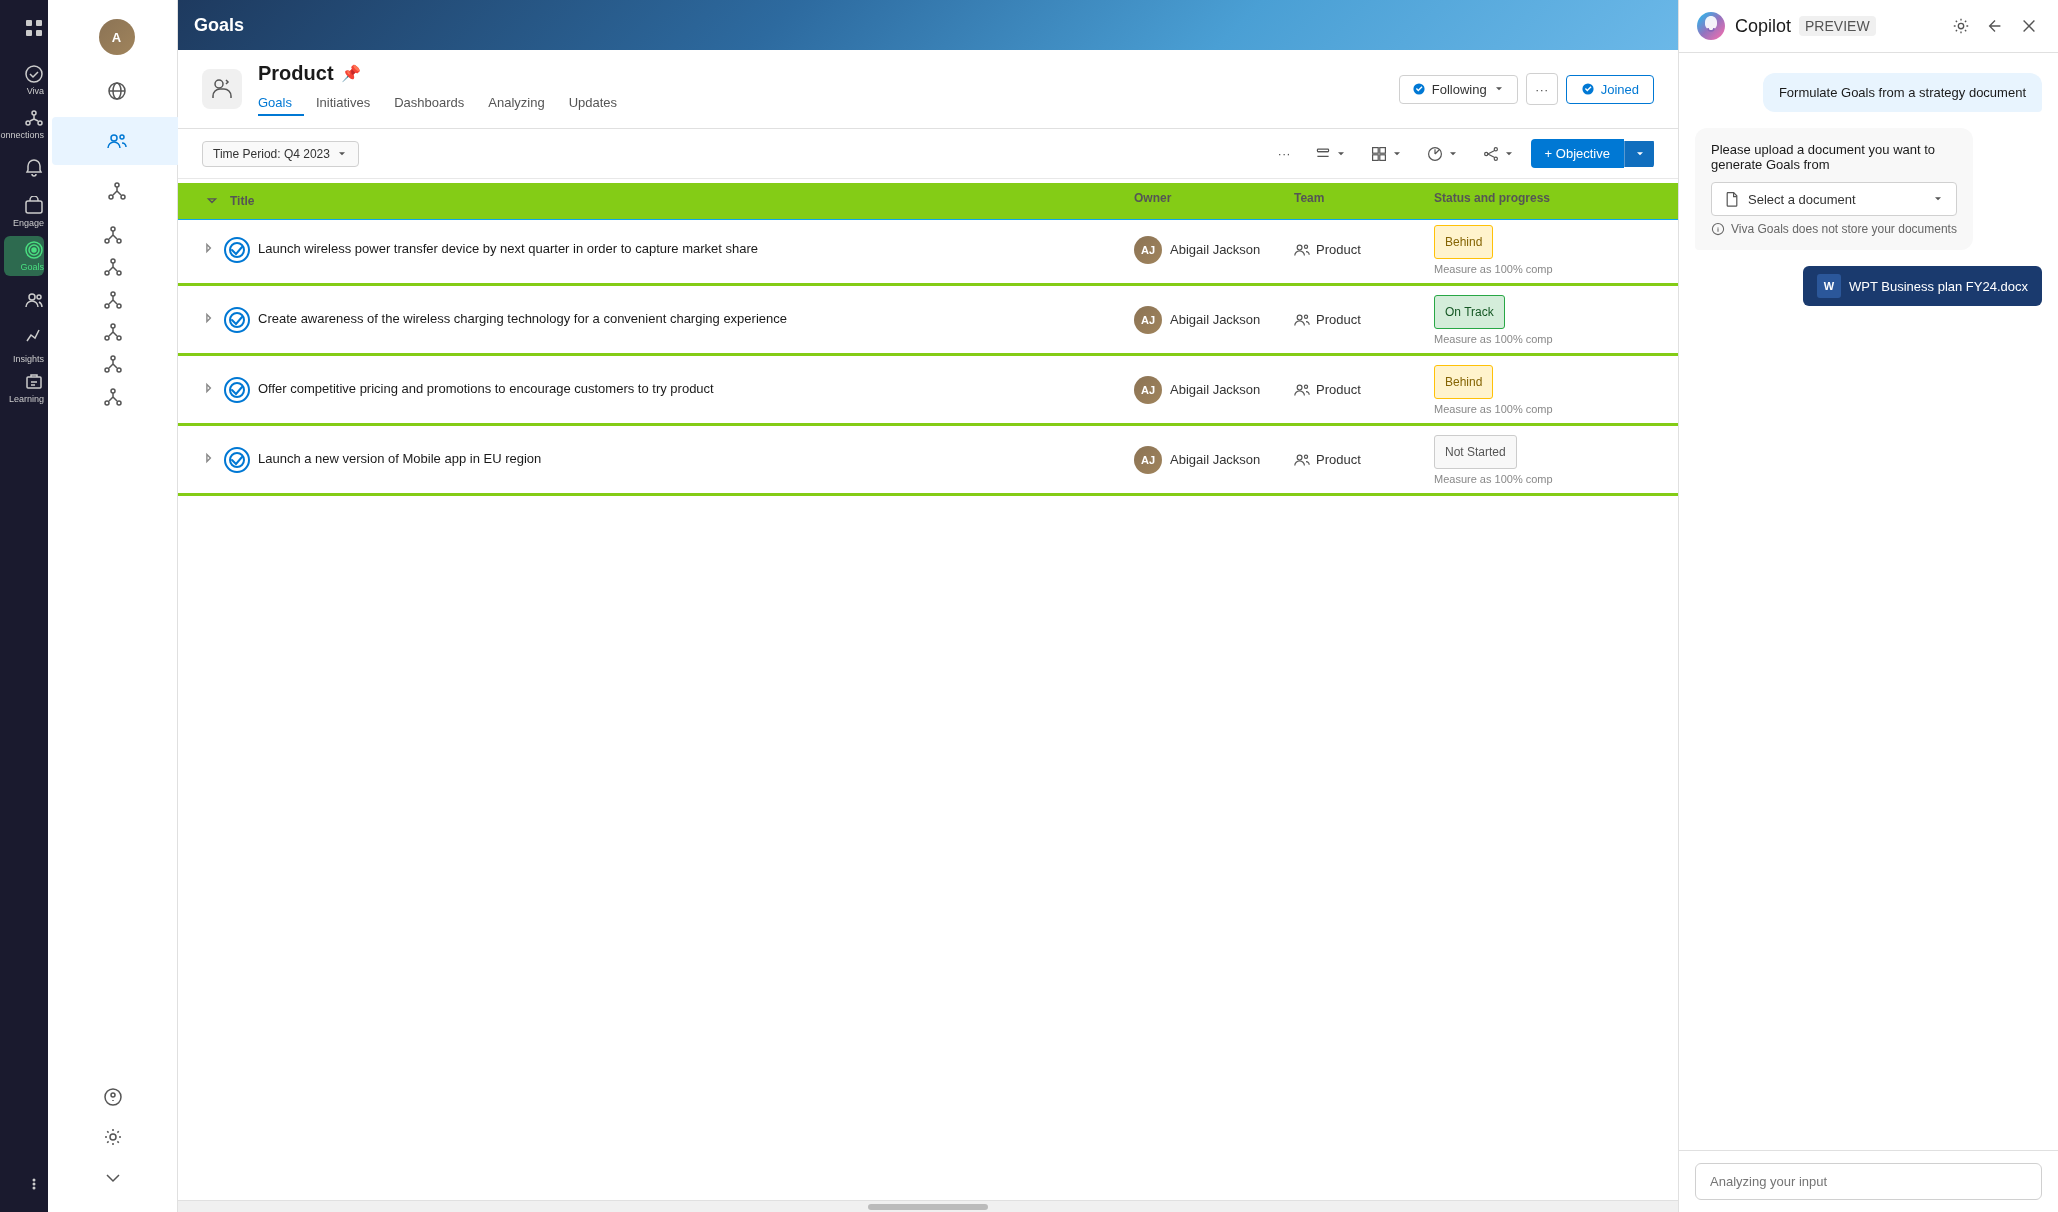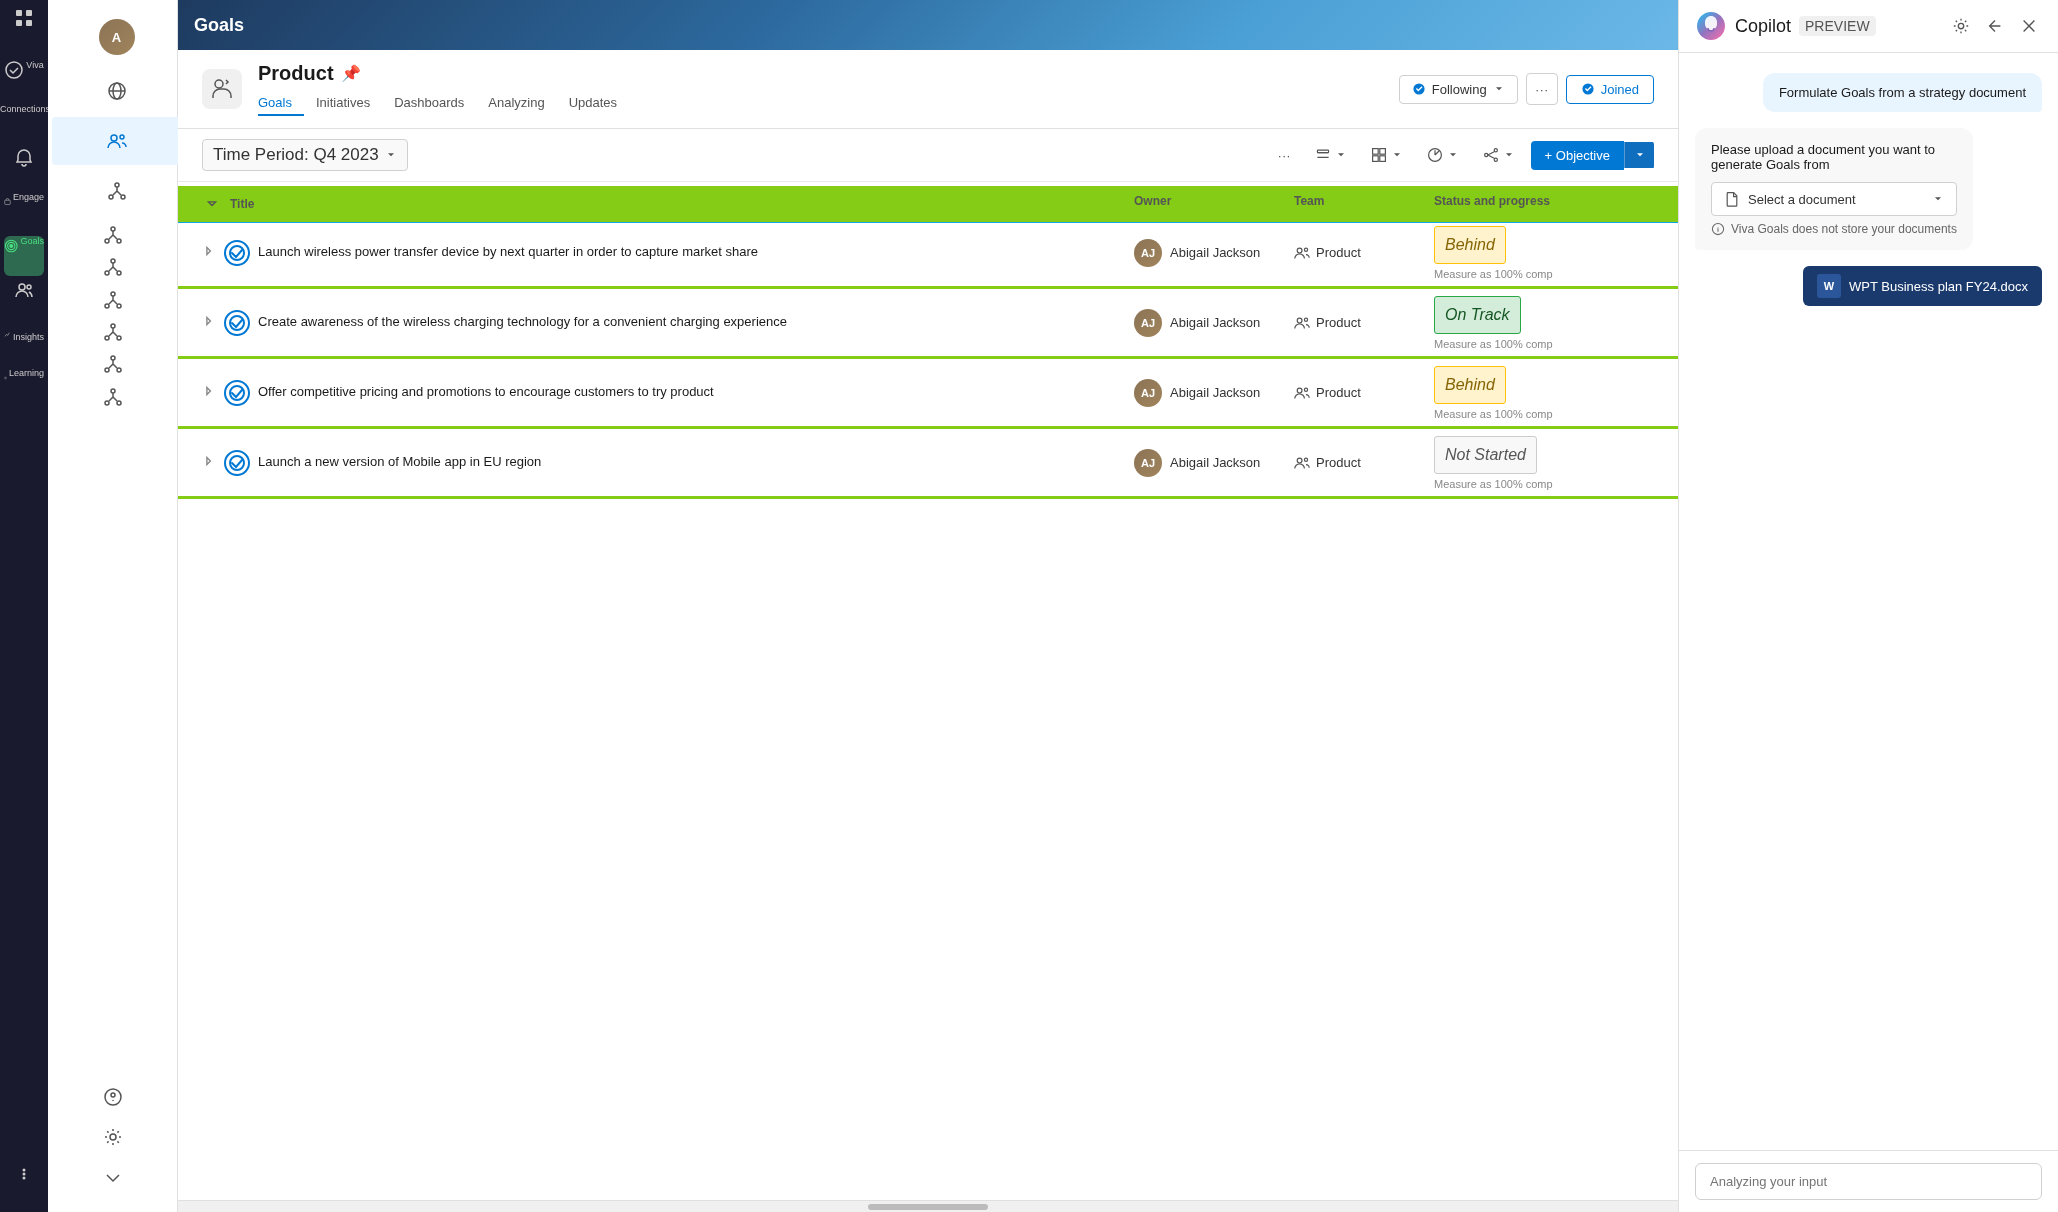--- a/index.html
+++ b/index.html
@@ -13,22 +13,22 @@
       flex-direction: column;
       align-items: center;
       padding: 8px 0;
       gap: 4px;
       flex-shrink: 0;
     }
     .left-nav-item {
       width: 40px;
       height: 40px;
       display: flex;
-      flex-direction: row;
-      align-items: flex-start;
+      flex-direction: column;
+      align-items: flex-end;
       justify-content: center;
       border-radius: 6px;
       cursor: pointer;
       color: #ccc;
       font-size: 10px;
       gap: 2px;
     }
     .left-nav-item.active { background: rgba(255,255,255,0.15); color: white; }
     .left-nav-item svg { width: 20px; height: 20px; }
     .left-nav-item span { font-size: 9px; }
@@ -188,21 +188,21 @@
     }
     .time-period-btn {
       display: flex;
       align-items: center;
       gap: 6px;
       padding: 5px 10px;
       border: 1px solid #d0d0d0;
       border-radius: 4px;
       background: #f9f9f9;
       cursor: pointer;
-      font-size: 17px;
+      font-size: 12px;
       color: #333;
     }
     .toolbar-spacer { flex: 1; }
     .toolbar-icon-btn {
       display: flex;
       align-items: center;
       gap: 4px;
       padding: 5px 8px;
       border: none;
       background: transparent;
@@ -321,24 +321,23 @@
       font-size: 13px;
       color: #333;
     }
 
     .status-cell { display: flex; flex-direction: column; gap: 4px; padding: 6px 0; }
     .status-badge {
       display: inline-flex;
       align-items: center;
       padding: 9px 10px;
       border-radius: 3px;
-      font-size: 16px;
+      font-size: 12px;
       font-weight: 500;
       width: fit-content;
-      font-style: italic;
     }
     .status-behind { background: #fff3cd; color: #856404; border: 1px solid #ffc107; }
     .status-on-track { background: #d4edda; color: #155724; border: 1px solid #28a745; }
     .status-not-started { background: #f8f8f8; color: #555; border: 1px solid #ccc; }
     .measure-text { font-size: 11px; color: #888; }
 
     
     .copilot-panel {
       width: 380px;
       flex-shrink: 0;

